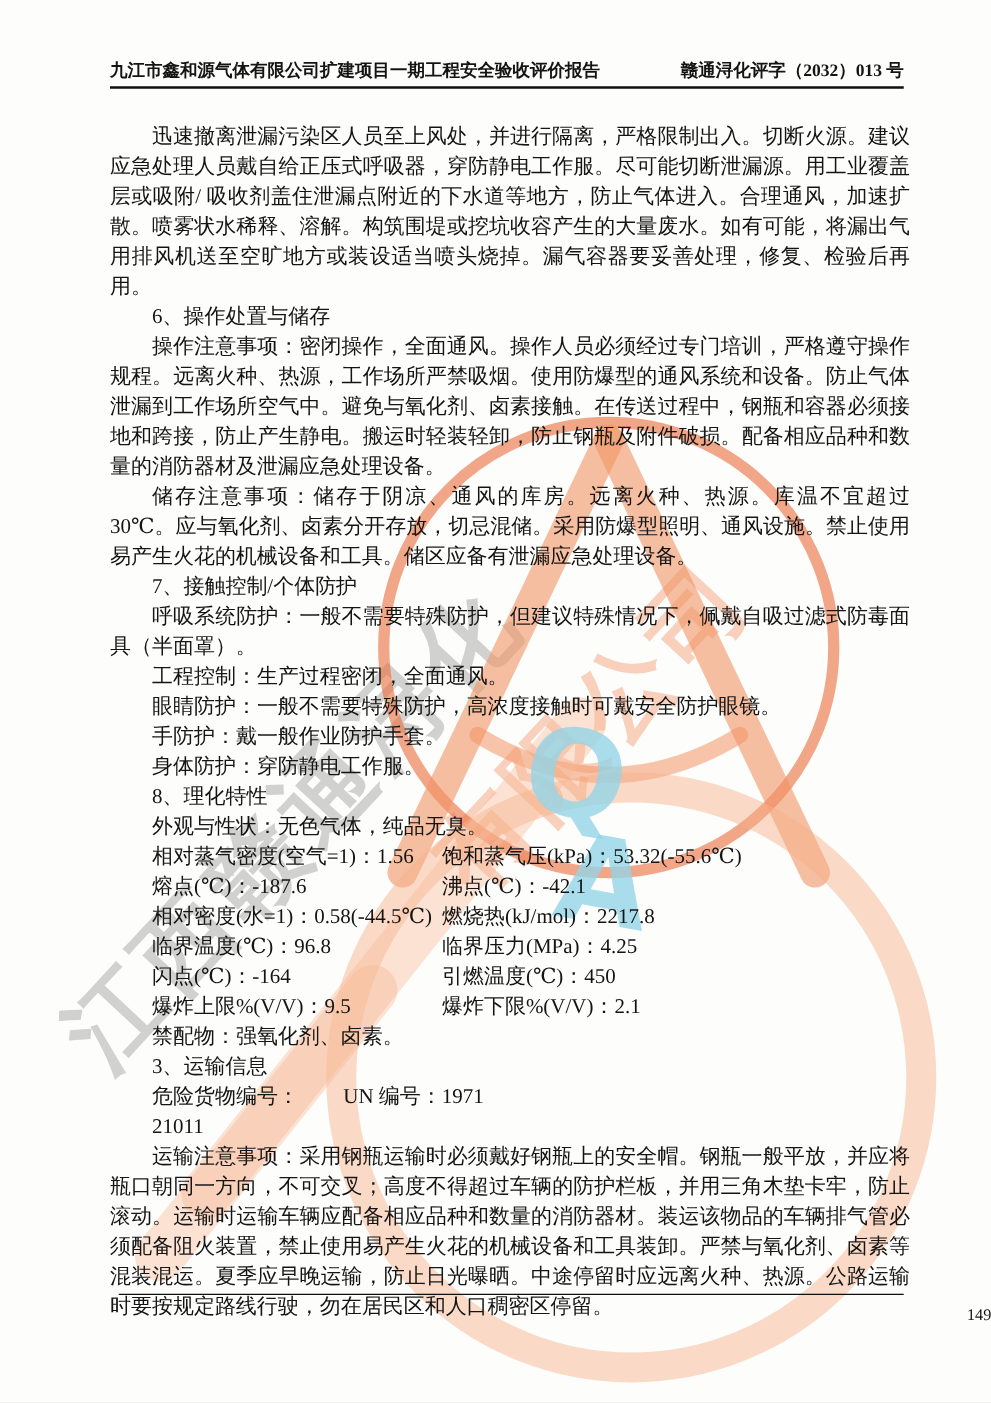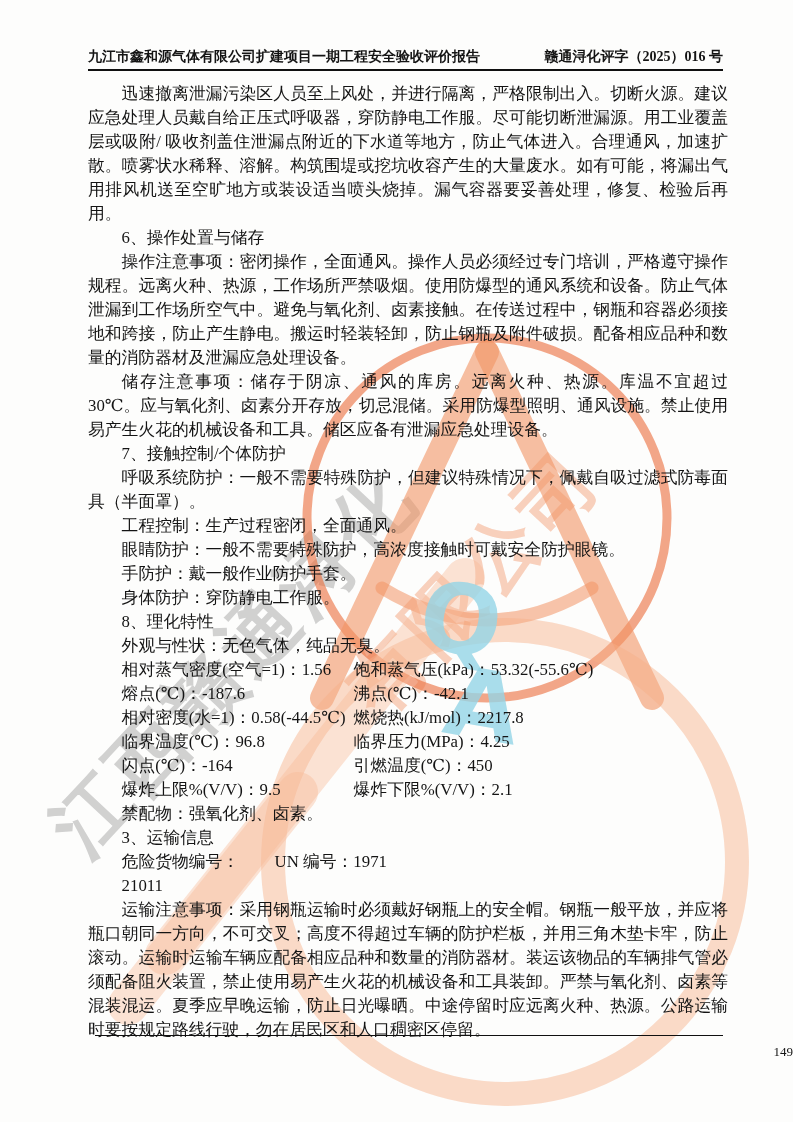--- a/index.html
+++ b/index.html
@@ -39,21 +39,21 @@
   .wm-a{left:446px;top:658px;}
   
   .header{
     position:absolute;left:88px;width:635px;top:48px;z-index:1;
     display:flex;justify-content:space-between;align-items:flex-end;
     border-bottom:2px solid #101010;padding-bottom:3px;
     font-size:14px;font-weight:bold;white-space:nowrap;gap:36px;
   }
   
   .content{
-    position:absolute;left:88px;width:640px;top:82px;z-index:1;
+    position:absolute;left:88px;width:640px;top:97px;z-index:1;
     font-size:16.8px;line-height:24px;
     text-align:justify;text-justify:inter-ideograph;
   }
   .content p{margin:0;}
   .para,.heading{text-indent:2em;}
   .pair{display:flex;padding-left:2em;text-align:left;}
   .pl-wide{flex:0 0 232px;}
   .pl-narrow{flex:0 0 153px;}
   
   .footer-rule{
@@ -81,21 +81,21 @@
       <circle class="ring2" cx="505" cy="862" r="232"></circle>
       <path class="a2" d="M465,578 L165,955"></path>
       <path class="a2" d="M298,792 L128,1005"></path>
     </svg>
     <div class="wm-letter wm-q">Q</div>
     <div class="wm-letter wm-a">A</div>
   </div>
 
   <div class="header">
     <span>九江市鑫和源气体有限公司扩建项目一期工程安全验收评价报告</span>
-    <span>赣通浔化评字（2025）016 号</span>
+    <span>赣通浔化评字（2032）013 号</span>
   </div>
 
   <div class="content">
       <p class="para">迅速撤离泄漏污染区人员至上风处，并进行隔离，严格限制出入。切断火源。建议应急处理人员戴自给正压式呼吸器，穿防静电工作服。尽可能切断泄漏源。用工业覆盖层或吸附/ 吸收剂盖住泄漏点附近的下水道等地方，防止气体进入。合理通风，加速扩散。喷雾状水稀释、溶解。构筑围堤或挖坑收容产生的大量废水。如有可能，将漏出气用排风机送至空旷地方或装设适当喷头烧掉。漏气容器要妥善处理，修复、检验后再用。</p>
       <p class="heading">6、操作处置与储存</p>
       <p class="para">操作注意事项：密闭操作，全面通风。操作人员必须经过专门培训，严格遵守操作规程。远离火种、热源，工作场所严禁吸烟。使用防爆型的通风系统和设备。防止气体泄漏到工作场所空气中。避免与氧化剂、卤素接触。在传送过程中，钢瓶和容器必须接地和跨接，防止产生静电。搬运时轻装轻卸，防止钢瓶及附件破损。配备相应品种和数量的消防器材及泄漏应急处理设备。</p>
       <p class="para">储存注意事项：储存于阴凉、通风的库房。远离火种、热源。库温不宜超过 30℃。应与氧化剂、卤素分开存放，切忌混储。采用防爆型照明、通风设施。禁止使用易产生火花的机械设备和工具。储区应备有泄漏应急处理设备。</p>
       <p class="heading">7、接触控制/个体防护</p>
       <p class="para">呼吸系统防护：一般不需要特殊防护，但建议特殊情况下，佩戴自吸过滤式防毒面具（半面罩）。</p>
       <p class="para">工程控制：生产过程密闭，全面通风。</p>

